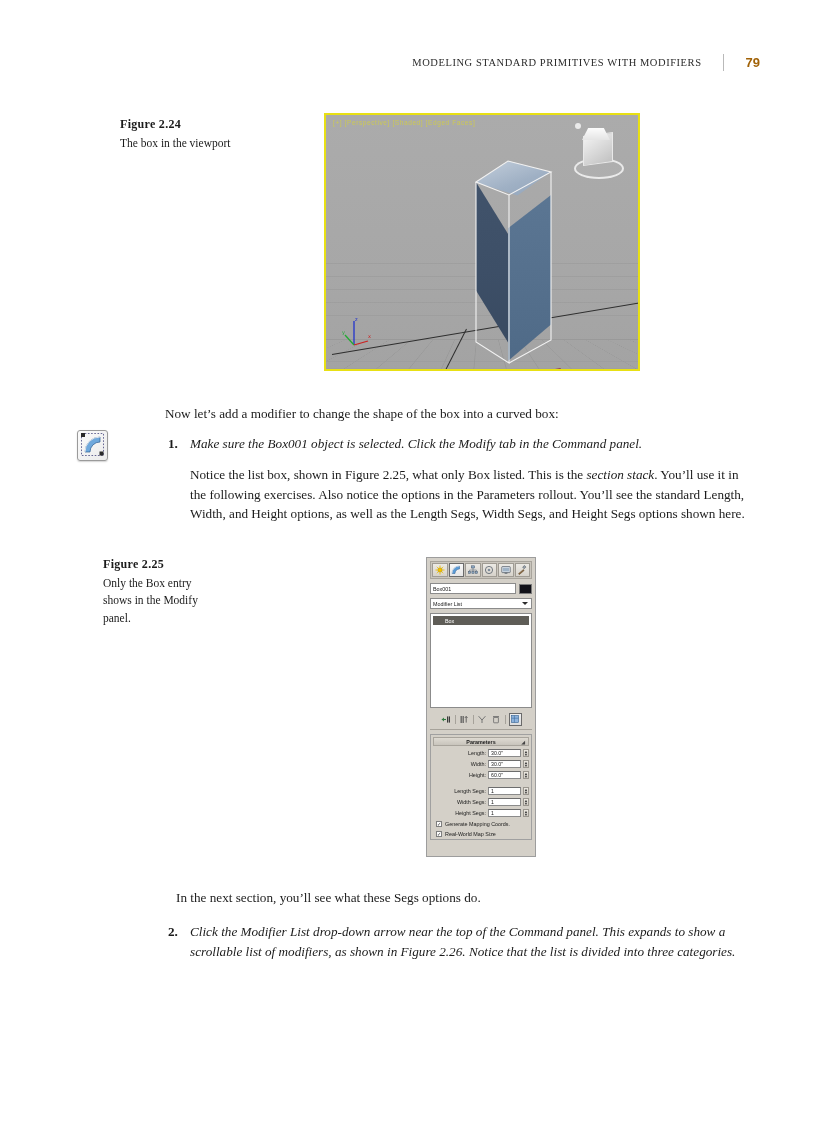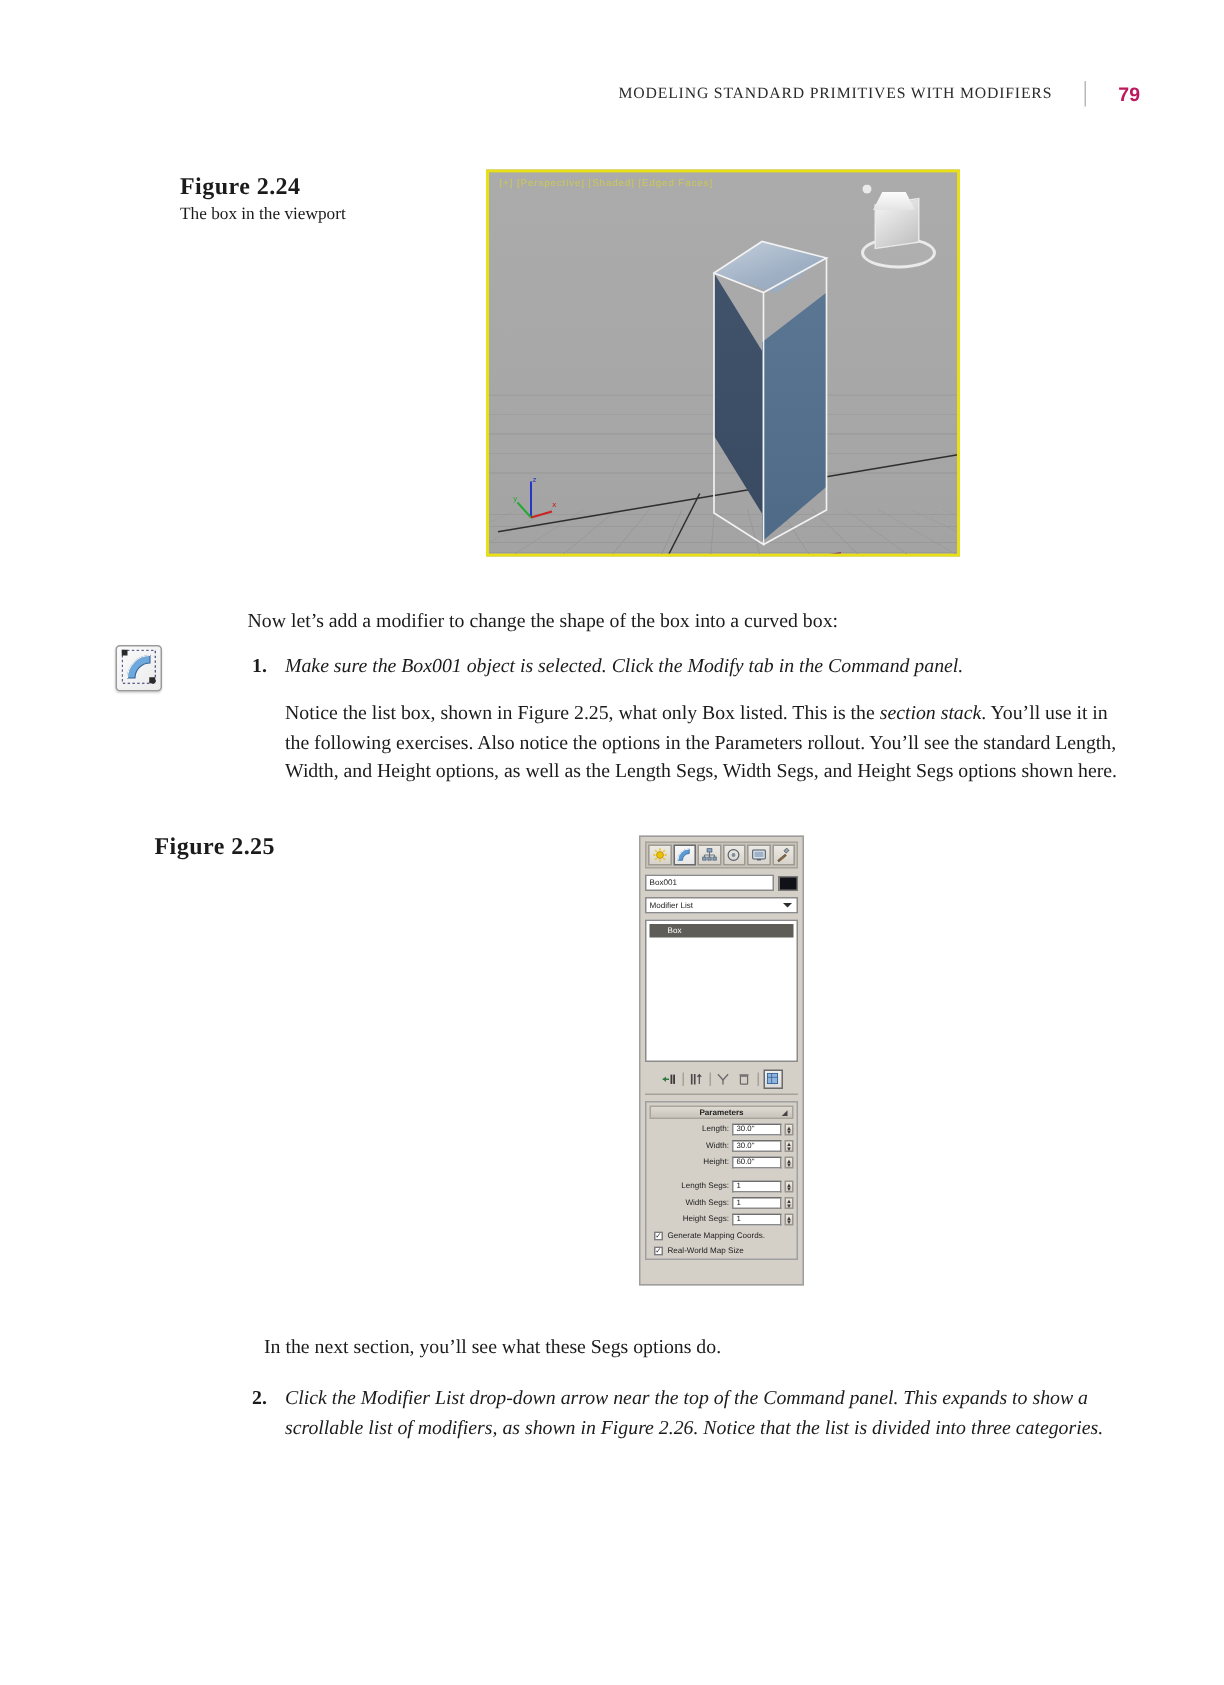--- a/index.html
+++ b/index.html
@@ -36,37 +36,37 @@
   }
   .running-head-rule {
     width: 1px;
     height: 17px;
     background: #b9b9b9;
   }
   .running-head-page {
     font-family: "Liberation Sans", "DejaVu Sans", sans-serif;
     font-weight: bold;
     font-size: 13px;
-    color: #be185d;
+    color: #a16207;
     padding-left: 10px;
   }
 
   
   .fig-caption {
     position: absolute;
     width: 120px;
     font-family: "Liberation Serif", "DejaVu Serif", serif;
     font-size: 11.5px;
     line-height: 17.5px;
     color: #1b1b1b;
   }
   .fig-caption .fig-label {
     display: block;
     font-weight: bold;
-    font-size: 16px;
+    font-size: 12px;
     letter-spacing: 0.3px;
     margin-bottom: 1px;
   }
   .fig-caption .fig-desc {
     display: block;
   }
 
   
   .viewport-figure {
     position: absolute;
@@ -604,20 +604,21 @@
   <span class="num">1.</span>
   <span class="txt">Make sure the Box001 object is selected. Click the Modify tab in the Command panel.</span>
 </div>
 
 <div class="body-p" style="left:190px; top:465px; width:560px;">
   <span>Notice the list box, shown in Figure 2.25, what only Box listed. This is the </span><span class="ital">section stack</span><span>. You’ll use it in the following exercises. Also notice the options in the Parameters rollout. You’ll see the standard Length, Width, and Height options, as well as the Length Segs, Width Segs, and Height Segs options shown here.</span>
 </div>
 
 <div class="fig-caption" style="left:103px; top:556px;">
   <span class="fig-label">Figure 2.25</span>
+  <span class="fig-desc">Only the Box entry shows in the Modify panel.</span>
 </div>
 
 <div class="cmd-panel">
 
   <div class="cmd-tabs">
     <div class="cmd-tab">
       <svg width="10" height="10" viewBox="0 0 10 10">
         <circle cx="5" cy="5" r="2.3" fill="#f0c000" stroke="#b08c00" stroke-width="0.5"></circle>
         <g stroke="#f0c000" stroke-width="0.9">
           <line x1="5" y1="0.5" x2="5" y2="2"></line>

